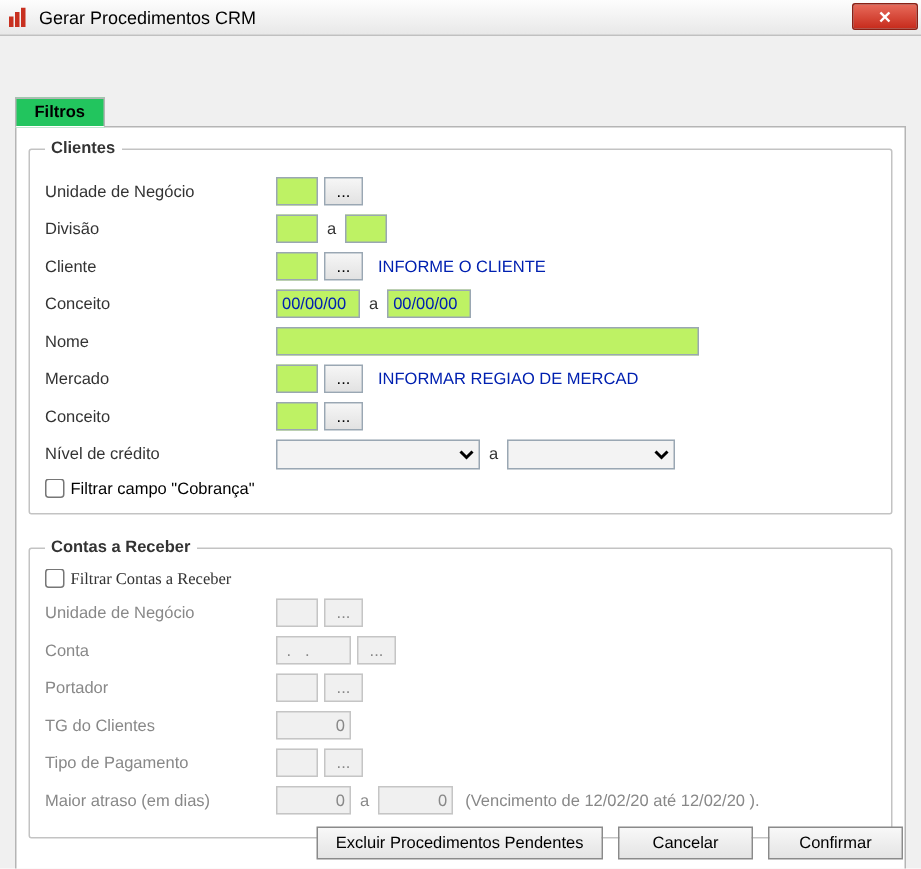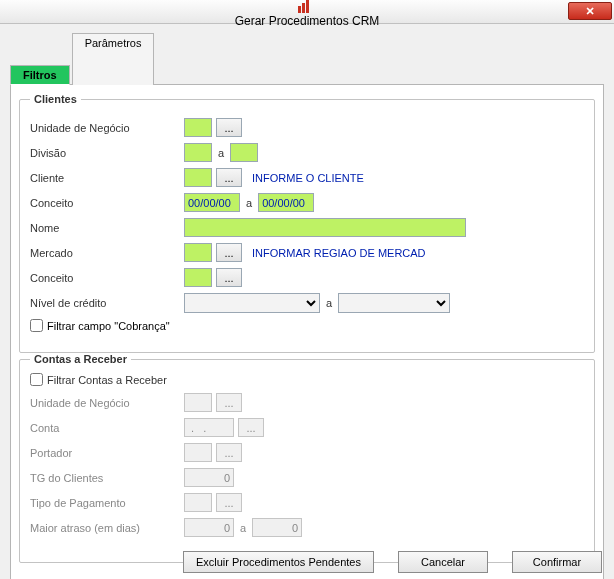--- a/index.html
+++ b/index.html
@@ -12,21 +12,20 @@
   overflow: hidden;
 }
 .titlebar {
   background: linear-gradient(to bottom, #fdfdfd, #e8e8e8);
   border-bottom: 1px solid #c0c0c0;
   height: 24px;
   display: flex;
   align-items: center;
   padding: 0 4px;
   position: relative;
-  flex-direction: column;
 }
 .titlebar .app-icon {
   width: 16px; height: 16px;
   display: inline-flex; align-items: center; justify-content: center;
   margin-right: 6px;
   color: #c83020; font-size: 12px;
 }
 .titlebar .title { color: #000; font-size: 12px; }
 .close-btn {
   position: absolute; right: 2px; top: 2px;
@@ -65,21 +64,22 @@
 .tab-page {
   margin: 0 10px 8px 10px;
   background: #fff;
   border: 1px solid #b5b5b5;
   padding: 8px;
   height: 498px;
 }
 fieldset {
   border: 1px solid #c3c3c3;
   border-radius: 2px;
-  padding: 8px 10px 20px 10px;
+  padding: 8px 10px 10px 10px;
+  margin-bottom: 16px;
 }
 legend {
   font-weight: bold;
   font-size: 11px;
   padding: 0 4px;
   color: #333;
 }
 .row {
   display: flex;
   align-items: center;
@@ -139,21 +139,21 @@
 fieldset.disabled .browse,
 fieldset.disabled .sel { background:#f0f0f0; color:#888; }
 fieldset.disabled .inp { border-color:#c5c5c5; }
 fieldset.disabled .browse { border-color:#c5c5c5; cursor:default; }
 .footer {
   position: absolute;
   left: 0; right: 0;
   bottom: 6px;
   display: flex;
   justify-content: flex-end;
-  gap: 24px;
+  gap: 10px;
   padding: 0 12px;
 }
 .btn {
   height: 22px;
   min-width: 90px;
   padding: 0 12px;
   border: 1px solid #8a8a8a;
   background: linear-gradient(#f8f8f8,#e4e4e4);
   font-size: 11px;
   cursor: pointer;
@@ -173,21 +173,20 @@
       </svg>
   </span>
   <span class="title">Gerar Procedimentos CRM</span>
   <div class="close-btn">
     <span>✕</span>
   </div>
 </div>
 
 <div class="tab-strip">
   <div class="tab active">Filtros</div>
-  <div class="tab">Parâmetros</div>
 </div>
 
 <div class="tab-page">
 
   <fieldset>
     <legend>Clientes</legend>
 
     <div class="row">
       <label class="fld-label">Unidade de Negócio</label>
       <input class="inp small" style="">
@@ -244,21 +243,21 @@
       <input type="checkbox" style="">
       <label>Filtrar campo "Cobrança"</label>
     </div>
   </fieldset>
 
   <fieldset class="disabled">
     <legend>Contas a Receber</legend>
 
     <div class="chk" style="margin-top:0;margin-bottom:6px;">
       <input type="checkbox" style="">
-      <label style="color:#333;">Filtrar Contas a Receber</label>
+      <label style="color:#333;font-family:Liberation Serif, serif;">Filtrar Contas a Receber</label>
     </div>
 
     <div class="row">
       <label class="fld-label">Unidade de Negócio</label>
       <input class="inp small" disabled="" style="">
       <button class="browse">...</button>
     </div>
 
     <div class="row">
       <label class="fld-label">Conta</label>
@@ -281,20 +280,21 @@
       <label class="fld-label">Tipo de Pagamento</label>
       <input class="inp small" disabled="" style="">
       <button class="browse">...</button>
     </div>
 
     <div class="row">
       <label class="fld-label">Maior atraso (em dias)</label>
       <input class="inp num" disabled="" value="0" style="">
       <span class="sep-a" style="color:#888;">a</span>
       <input class="inp num" disabled="" value="0" style="">
+      <span class="venc-text">(Vencimento de  12/02/20  até  12/02/20 ).</span>
     </div>
   </fieldset>
 
 </div>
 
 <div class="footer">
   <button class="btn wide">Excluir Procedimentos Pendentes</button>
   <button class="btn">Cancelar</button>
   <button class="btn">Confirmar</button>
 </div>

